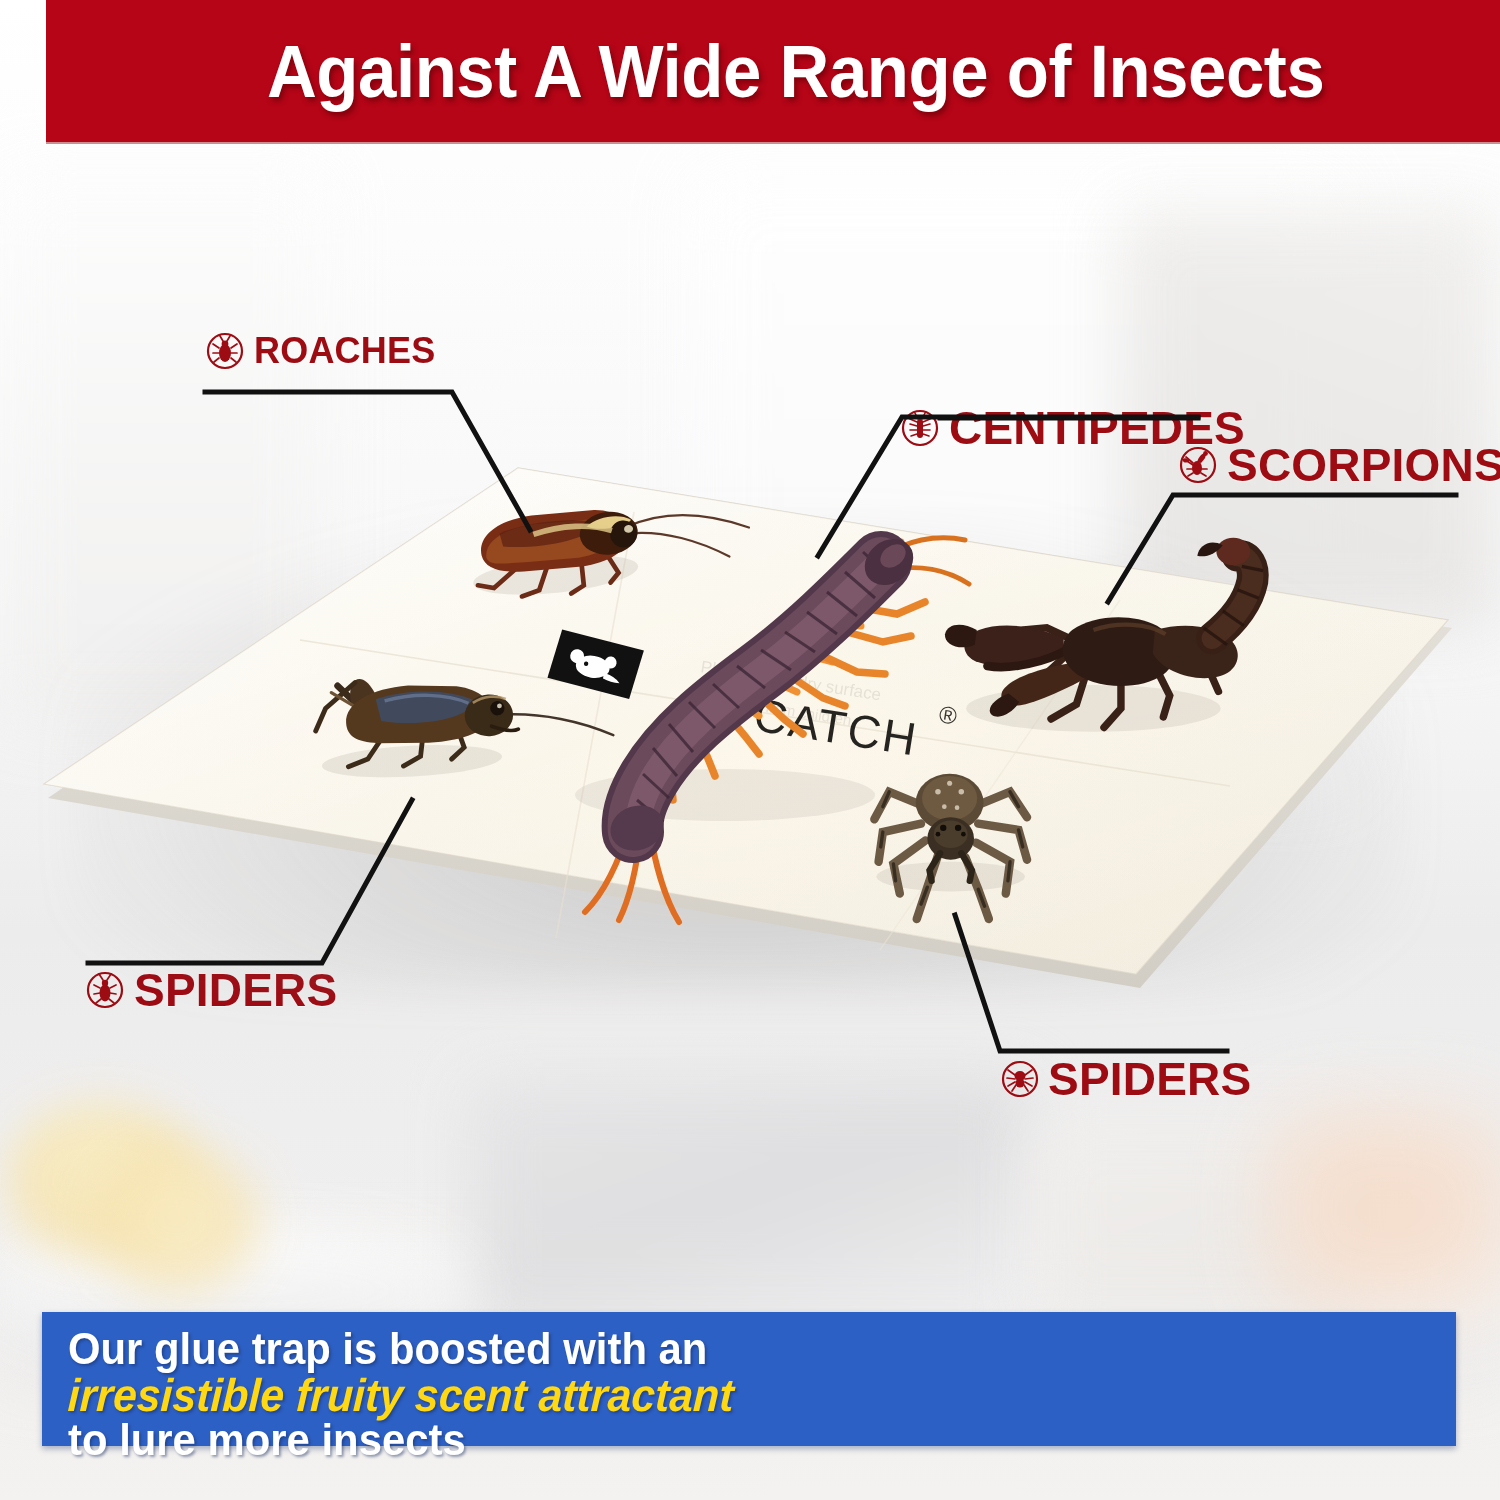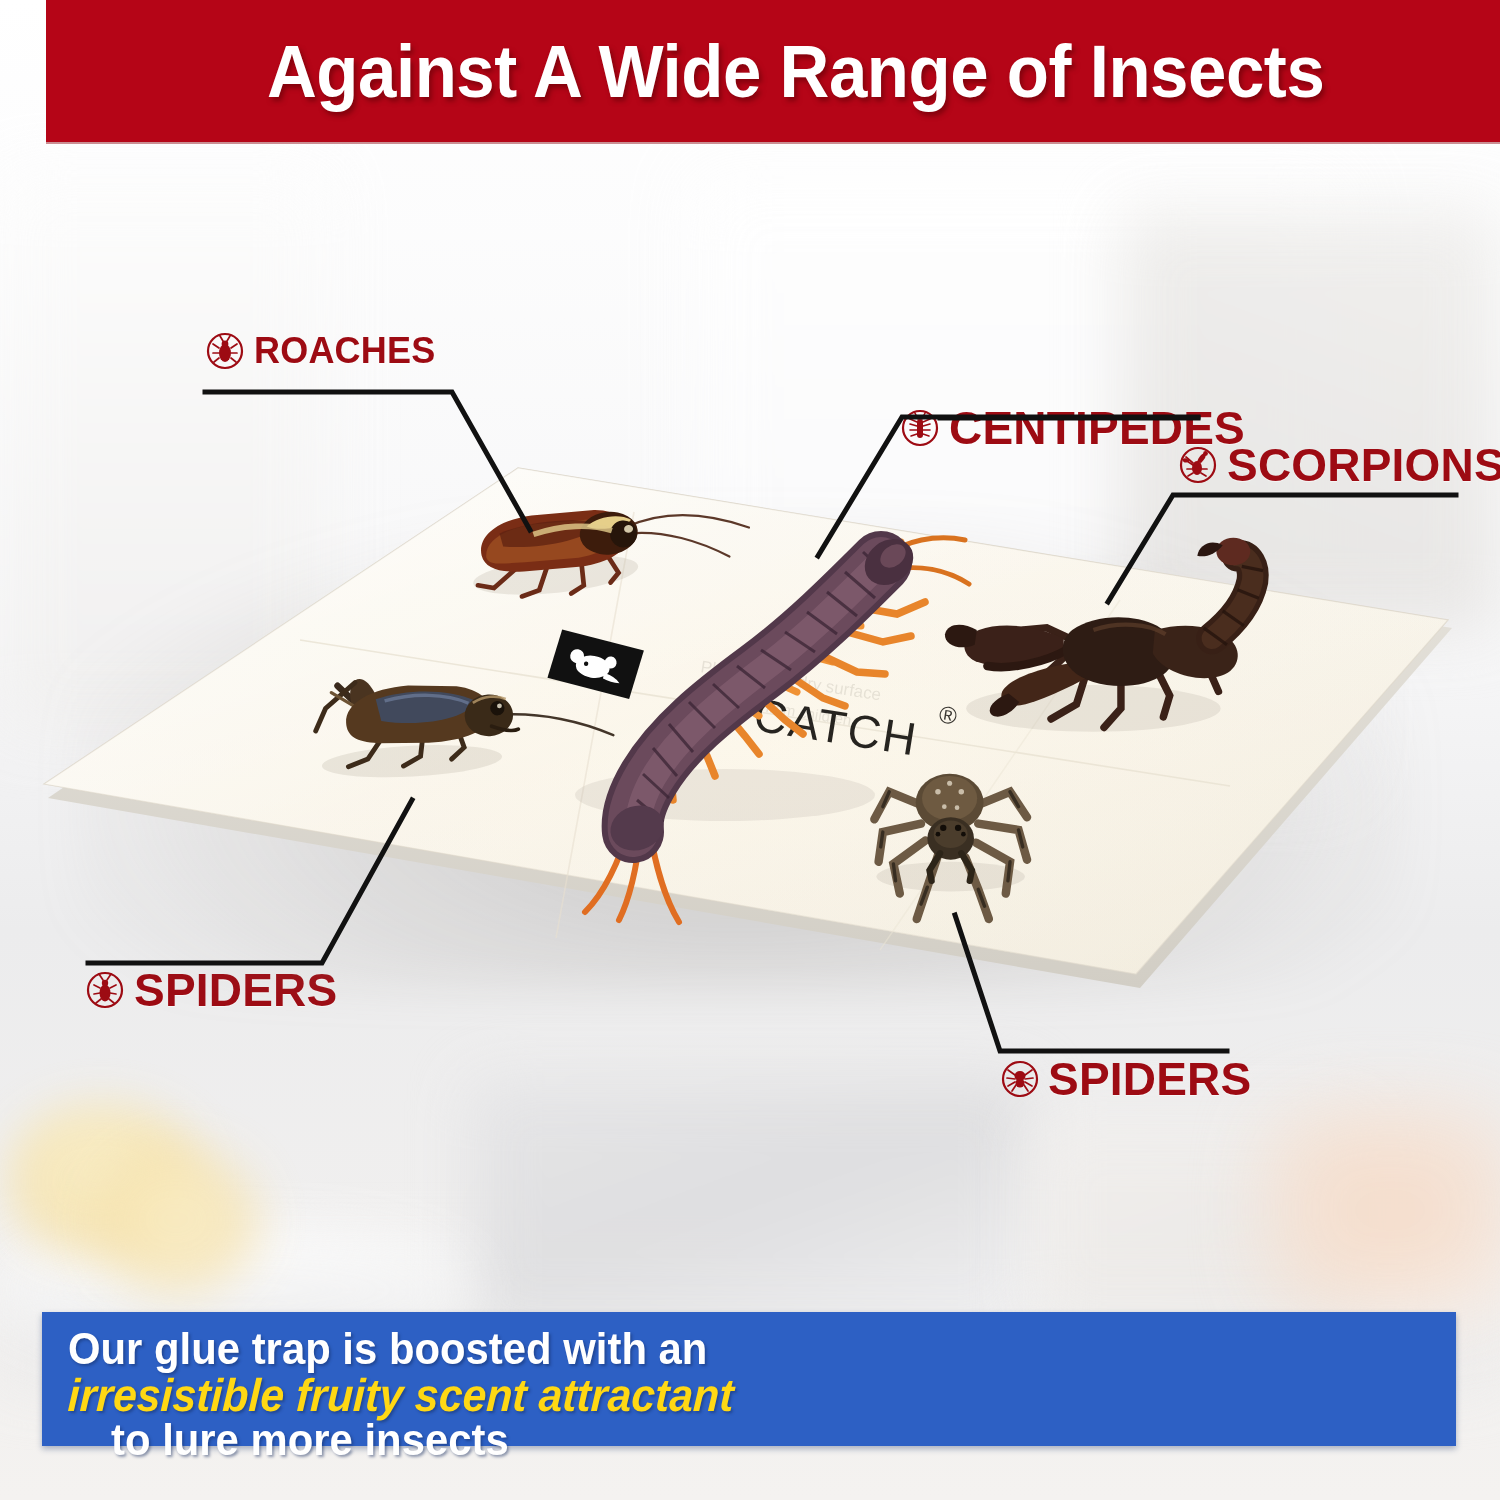--- a/index.html
+++ b/index.html
@@ -97,21 +97,21 @@
     transform:scaleX(.93); transform-origin:left center; display:inline-block;
     text-shadow:2px 2px 3px rgba(18,40,90,.45);
   }
   #bottom-banner .bb-yellow {
     color:#ffd814; font-size:46px; font-weight:bold; font-style:italic;
     font-family:"Liberation Sans Narrow","Liberation Sans",sans-serif;
     transform:scaleX(.93) skewX(-3deg); transform-origin:left center;
     display:inline-block;
     text-shadow:2px 2px 3px rgba(18,40,90,.45);
   }
-  #bottom-banner .row2 { margin-top:-2px;margin-left:43px; }
+  #bottom-banner .row2 { margin-top:-2px; }
 </style>
 </head>
 <body>
 
 <div id="scene-bg">
   <div class="bgwash"></div>
   <div class="blob blob-window"></div>
   <div class="blob blob-shelfL"></div>
   <div class="blob blob-dark"></div>
   <div class="blob blob-counter"></div>

